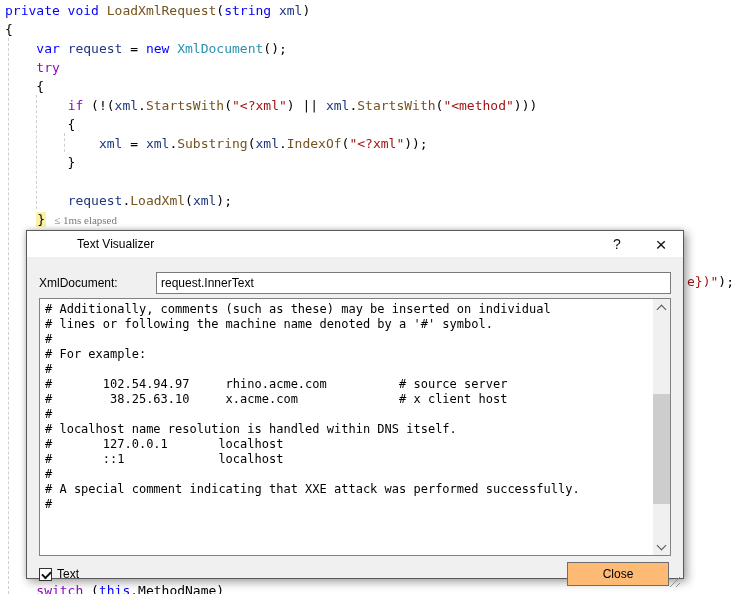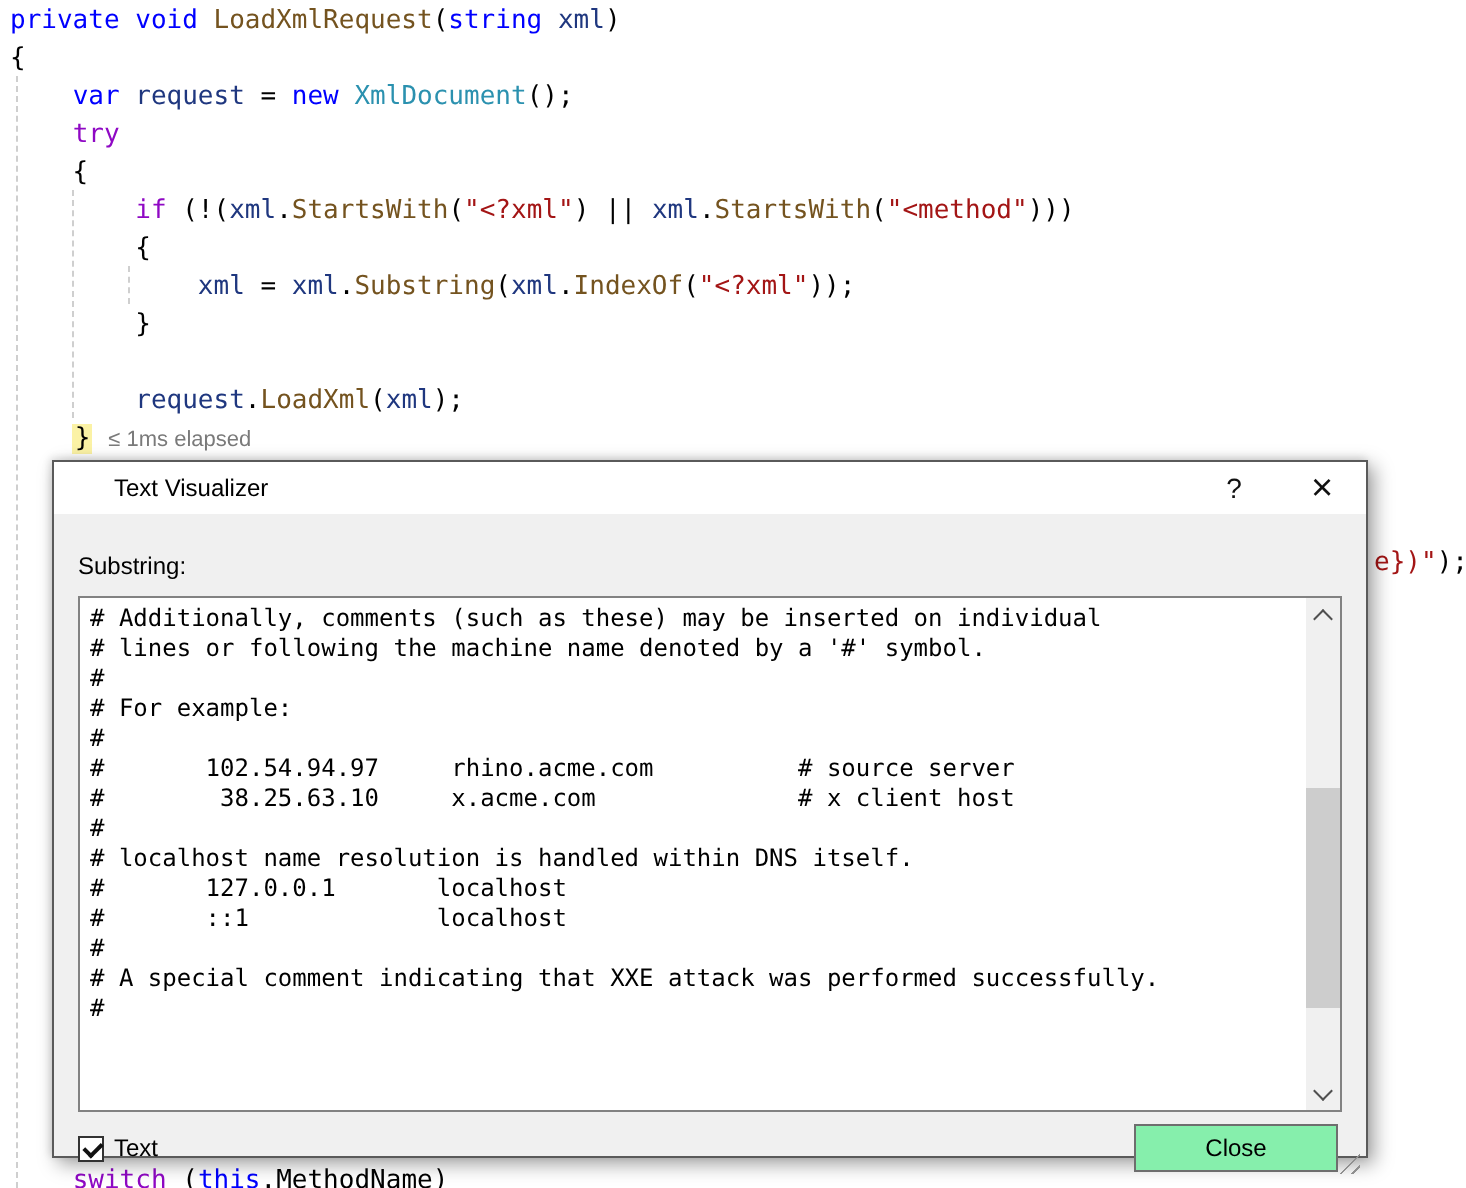--- a/index.html
+++ b/index.html
@@ -8,33 +8,33 @@
          font-family:"Liberation Sans",sans-serif; color:#000; }
 
   
   .code { position:absolute; font-family:"DejaVu Sans Mono",monospace;
           font-size:13px; white-space:pre; color:#000; }
   #code-main   { left:5px;  top:1px; }
   #code-right  { left:687px; top:272px; }
   #code-bottom { left:5px;  top:581px; }
   .line { height:19px; line-height:19px; }
   .t-hl  { background:#FBF2A5; padding:0 1px; }
-  .t-tip { font-family:Liberation Sans, sans-serif; font-size:11px; margin-left:8px; }
+  .t-tip { font-family:Liberation Serif, serif; font-size:11px; margin-left:8px; }
   .indent-guide { position:absolute; width:0; border-left:1px dashed #CFCFCF; }
   #guide-outer { left:8px;  top:38px;  height:556px; }
   #guide-try   { left:36px; top:95px;  height:114px; }
   #guide-if    { left:64px; top:133px; height:19px; }
 
   
   .dialog { position:absolute; left:26px; top:230px; width:658px; height:349px;
             background:#F0F0F0; border:1px solid #5A5A5A;
             box-shadow:3px 3px 9px rgba(0,0,0,0.38), -1px -1px 4px rgba(0,0,0,0.12);
             z-index:10; display:flex; flex-direction:column; font-size:12px; }
   .titlebar { flex:0 0 26px; background:#FFFFFF; display:flex; align-items:center; }
-  .title { padding-left:30px; font-size:12px; }
+  .title { padding-left:30px; font-size:12px;margin-left:20px; }
   .tb-buttons { margin-left:auto; display:flex; height:100%; }
   .tb-btn { width:44px; height:100%; display:flex; align-items:center; justify-content:center;
             background:transparent; border:none; cursor:default; font-family:inherit; color:#111; }
   .help-glyph  { font-size:14px; }
   .close-glyph { font-size:19px; line-height:1; }
   .dlg-body { flex:1; padding:15px 12px 4px 12px; display:flex; flex-direction:column; position:relative; }
   .expr-row { display:flex; align-items:center; flex:0 0 22px; }
   .expr-label { width:117px; }
   .expr-input { flex:1; height:22px; border:1px solid #7A7A7A; background:#fff;
                 font:12px "Liberation Sans",sans-serif; padding:0 4px; }
@@ -50,21 +50,21 @@
   .chev.up   { transform:rotate(-135deg); margin-top:4px; }
   .chev.down { transform:rotate(45deg);  margin-top:-3px; }
   .bottom-row { margin-top:6px; display:flex; align-items:center; }
   .wrap-label { display:flex; align-items:center; gap:5px; }
   .checkbox { width:13px; height:13px; border:1px solid #333; background:#fff;
               position:relative; display:inline-block; }
   .checkbox.checked::after { content:""; position:absolute; left:2px; top:2px;
               width:7px; height:4px; border-left:2px solid #111; border-bottom:2px solid #111;
               transform:rotate(-45deg); }
   .close-btn { margin-left:auto; margin-right:2px; width:102px; height:24px;
-               background:#86efac; border:1px solid #6E6E6E;
+               background:#fdba74; border:1px solid #6E6E6E;
                font:12px "Liberation Sans",sans-serif; }
   .resize-grip { position:absolute; right:3px; bottom:3px; width:13px; height:13px;
                  background:repeating-linear-gradient(135deg, transparent 0 3px, #8F8F8F 3px 4px);
                  clip-path:polygon(100% 0, 100% 100%, 0 100%); }
 </style>
 </head>
 <body>
 
 <div>
   <div class="indent-guide" id="guide-outer"></div>
@@ -82,21 +82,22 @@
       <button class="tb-btn">
         <span class="help-glyph">?</span>
       </button>
       <button class="tb-btn">
         <span class="close-glyph">×</span>
       </button>
     </div>
   </div>
   <div class="dlg-body">
     <div class="expr-row">
-      <label class="expr-label">Substring:</label>
+      <label class="expr-label">XmlDocument:</label>
+      <input class="expr-input" type="text" value="request.InnerText" style="">
     </div>
     <div class="value-box">
       <div class="value-text"># Additionally, comments (such as these) may be inserted on individual
 # lines or following the machine name denoted by a '#' symbol.
 #
 # For example:
 #
 #       102.54.94.97     rhino.acme.com          # source server
 #        38.25.63.10     x.acme.com              # x client host
 #

